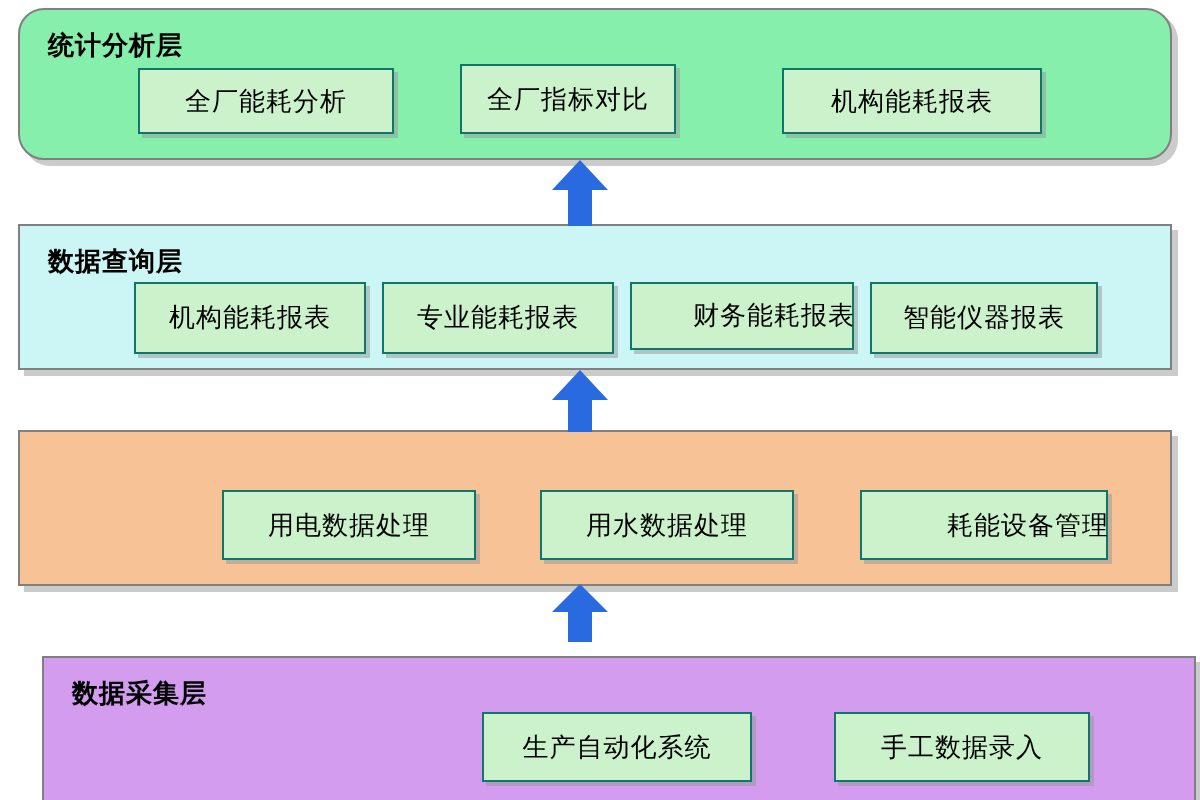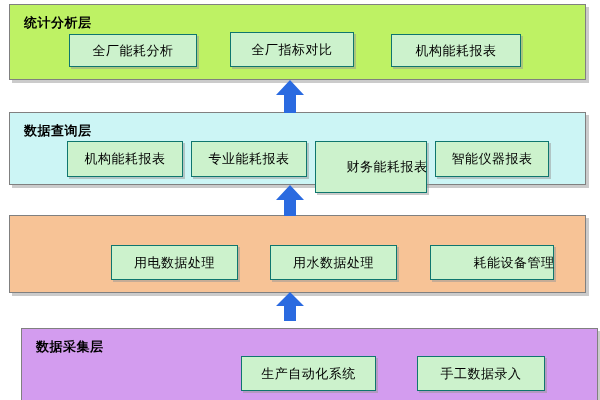--- a/index.html
+++ b/index.html
@@ -55,31 +55,31 @@
     width: 30px;
   }
   .arrow svg {
     display: block;
   }
 </style>
 </head>
 <body>
 
 <div id="diagram">
-    <div class="layer" style="left: 9px; top: 4px; width: 577px; height: 76px; background: #bef264; border-color: rgb(128, 128, 128);">
+    <div class="layer" style="left: 9px; top: 4px; width: 577px; height: 76px; background: #86efac; border-color: rgb(128, 128, 128); border-radius: 13px;">
       <div class="layer-title">统计分析层</div>
       <div class="node shadowed" style="left: 59px; top: 29px; width: 128px; height: 33px;">全厂能耗分析</div>
-      <div class="node shadowed" style="left: 220px; top: 27px; width: 124px; height: 35px;">全厂指标对比</div>
+      <div class="node shadowed" style="left: 220px; top: 27px; width: 108px; height: 35px;">全厂指标对比</div>
       <div class="node shadowed" style="left: 381px; top: 29px; width: 130px; height: 33px;">机构能耗报表</div>
     </div>
     <div class="layer" style="left: 9px; top: 112px; width: 577px; height: 73px; background: rgb(204, 245, 245); border-color: rgb(128, 128, 128);">
       <div class="layer-title">数据查询层</div>
       <div class="node shadowed" style="left: 57px; top: 28px; width: 116px; height: 36px;">机构能耗报表</div>
       <div class="node shadowed" style="left: 181px; top: 28px; width: 116px; height: 36px;">专业能耗报表</div>
-      <div class="node shadowed" style="left: 305px; top: 28px; width: 112px; height: 52px; padding-left: 32px;">财务能耗报表</div>
+      <div class="node shadowed" style="left: 305px; top: 28px; width: 112px; height: 34px; padding-left: 32px;">财务能耗报表</div>
       <div class="node shadowed" style="left: 425px; top: 28px; width: 114px; height: 36px;">智能仪器报表</div>
     </div>
     <div class="layer" style="left: 9px; top: 215px; width: 577px; height: 78px; background: rgb(247, 195, 150); border-color: rgb(128, 128, 128);">
       <div class="node shadowed" style="left: 101px; top: 29px; width: 127px; height: 35px;">用电数据处理</div>
       <div class="node shadowed" style="left: 260px; top: 29px; width: 127px; height: 35px;">用水数据处理</div>
       <div class="node shadowed" style="left: 420px; top: 29px; width: 124px; height: 35px; padding-left: 44px;">耗能设备管理</div>
     </div>
     <div class="layer" style="left: 9px; top: 328px; width: 577px; height: 74px; background: rgb(211, 156, 239); border-color: rgb(128, 128, 128); margin-left: 12px;">
       <div class="layer-title">数据采集层</div>
       <div class="node shadowed" style="left: 219px; top: 27px; width: 135px; height: 35px;">生产自动化系统</div>

